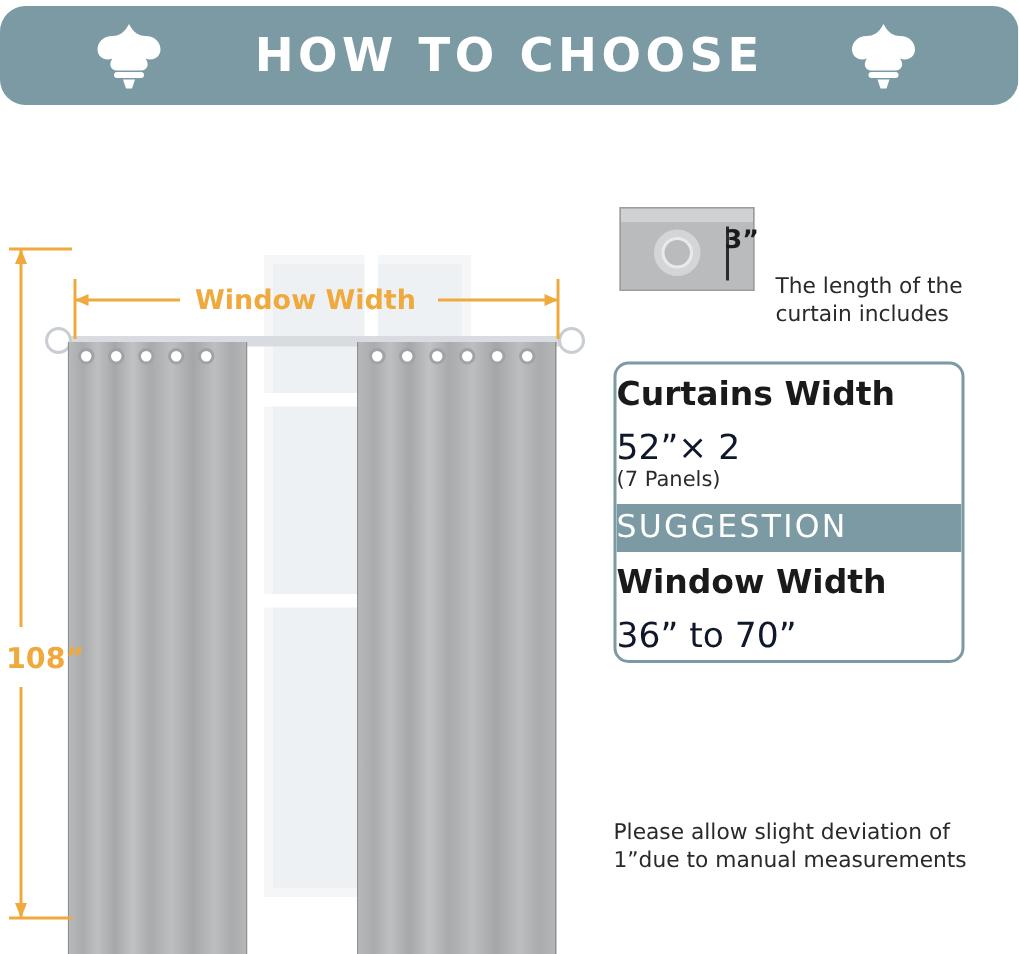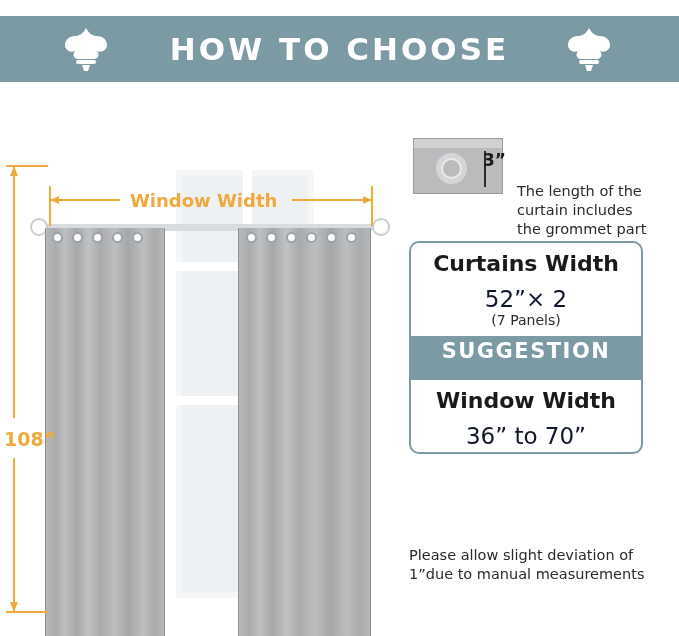--- a/index.html
+++ b/index.html
@@ -14,27 +14,28 @@
     position: relative;
     width: 679px;
     height: 636px;
     overflow: hidden;
     background: #ffffff;
   }
 
   
   #header {
     position: absolute;
-    left: 0; top: 16px;
+    left: 0; top: 4px;
     width: 679px;
     height: 66px;
     background: #7b9aa4;
     display: flex;
     align-items: center;
     justify-content: center;
+    border-radius: 17px;
   }
   #header-title {
     font-size: 31px;
     font-weight: bold;
     letter-spacing: 3px;
     color: #ffffff;
     font-family: "DejaVu Sans", sans-serif;
   }
   .fleur {
     position: absolute;
@@ -262,21 +263,21 @@
   
   #suggestion-box {
     position: absolute;
     left: 4px;
     top: 175px;
     width: 230px;
     border: 2px solid #7b9aa4;
     border-radius: 10px;
     background: #ffffff;
     overflow: hidden;
-    text-align: center;
+    text-align: left;
   }
   .sb-row {
     padding: 2px 0 4px;
   }
   .sb-title {
     font-size: 22px;
     font-weight: bold;
     color: #1a1a1a;
     font-family: "DejaVu Sans", sans-serif;
     padding-top: 8px;
@@ -290,23 +291,23 @@
   .sb-small {
     font-size: 14px;
     color: #2a2a2a;
     font-family: "DejaVu Sans", sans-serif;
     padding-bottom: 8px;
   }
   #sb-banner {
     background: #7b9aa4;
     color: #ffffff;
     font-size: 21px;
-    font-weight: bold;
+    font-weight: normal;
     letter-spacing: 1.5px;
-    padding: 3px 0 17px;
+    padding: 3px 0 5px;
     font-family: "DejaVu Sans", sans-serif;
   }
   #note-deviation {
     left: 4px;
     top: 440px;
     width: 268px;
   }
 </style>
 </head>
 <body>
@@ -395,21 +396,20 @@
       <div id="grommet-detail-top"></div>
       <div id="grommet-ring"></div>
       <div id="grommet-inner"></div>
       <div id="grommet-dim-arrow"></div>
     </div>
     <div id="grommet-dim-label">3”</div>
 
     <div class="note-text" id="note-grommet">
       <div>The length of the</div>
       <div>curtain includes</div>
-      <div>the grommet part</div>
     </div>
 
 
     <div id="suggestion-box">
       <div class="sb-row sb-title">Curtains Width</div>
       <div class="sb-big">52”× 2</div>
       <div class="sb-small">(7 Panels)</div>
       <div id="sb-banner">SUGGESTION</div>
       <div class="sb-row sb-title">Window Width</div>
       <div class="sb-big" style="padding-bottom:3px;">36” to 70”</div>

